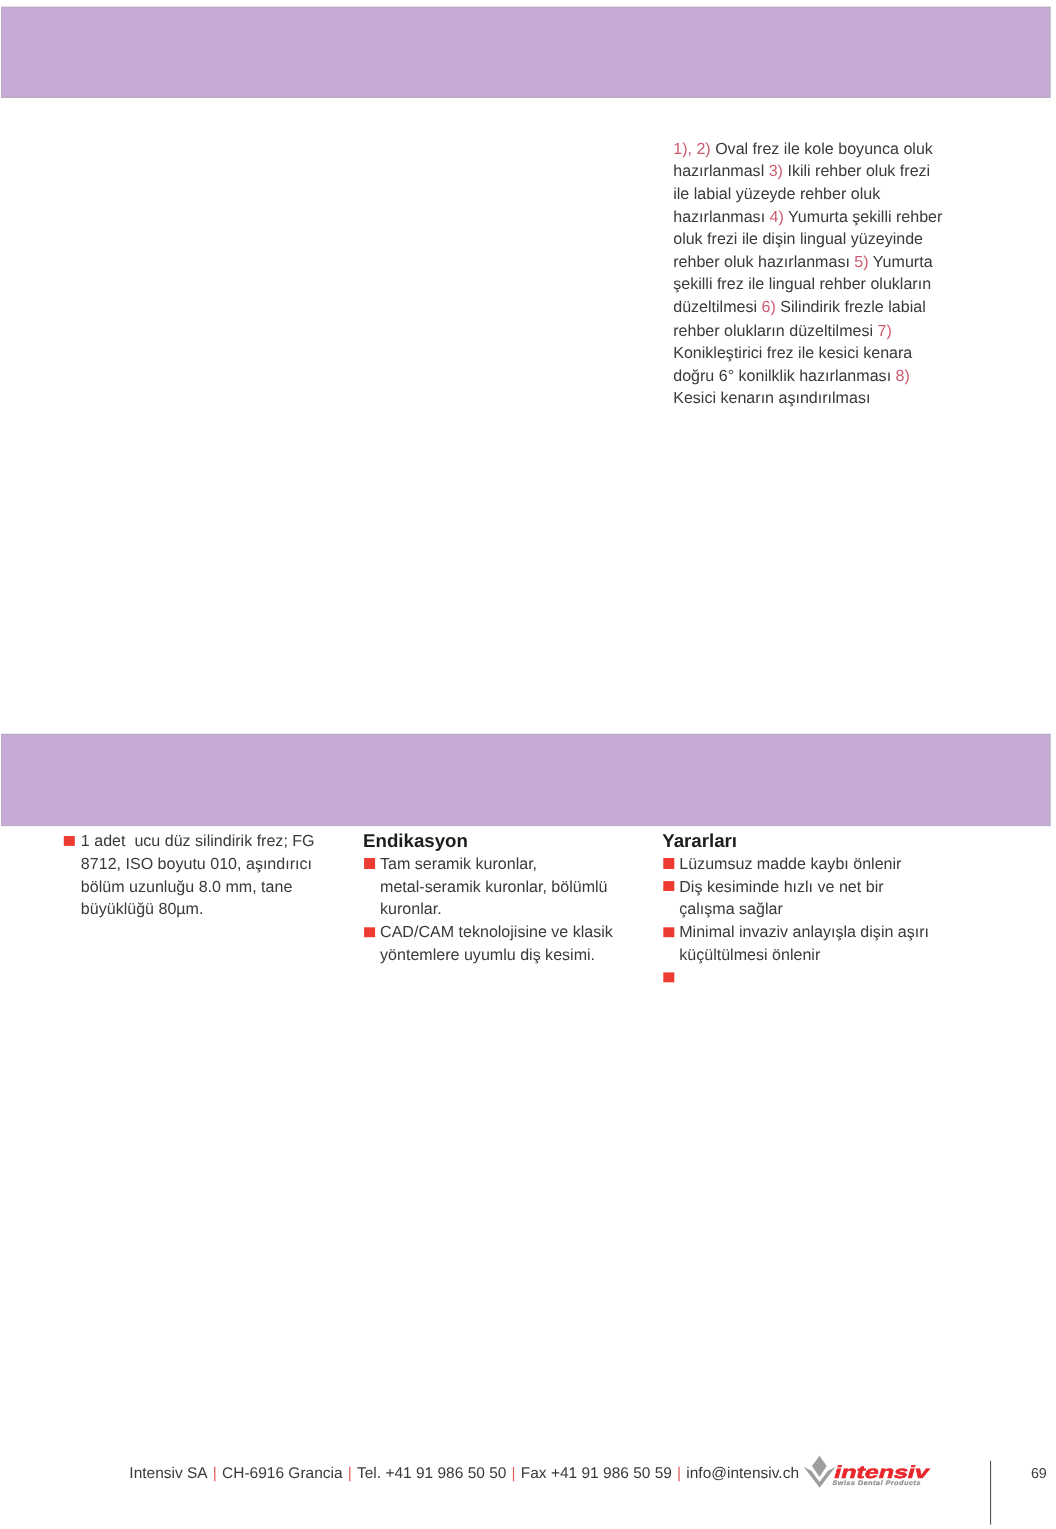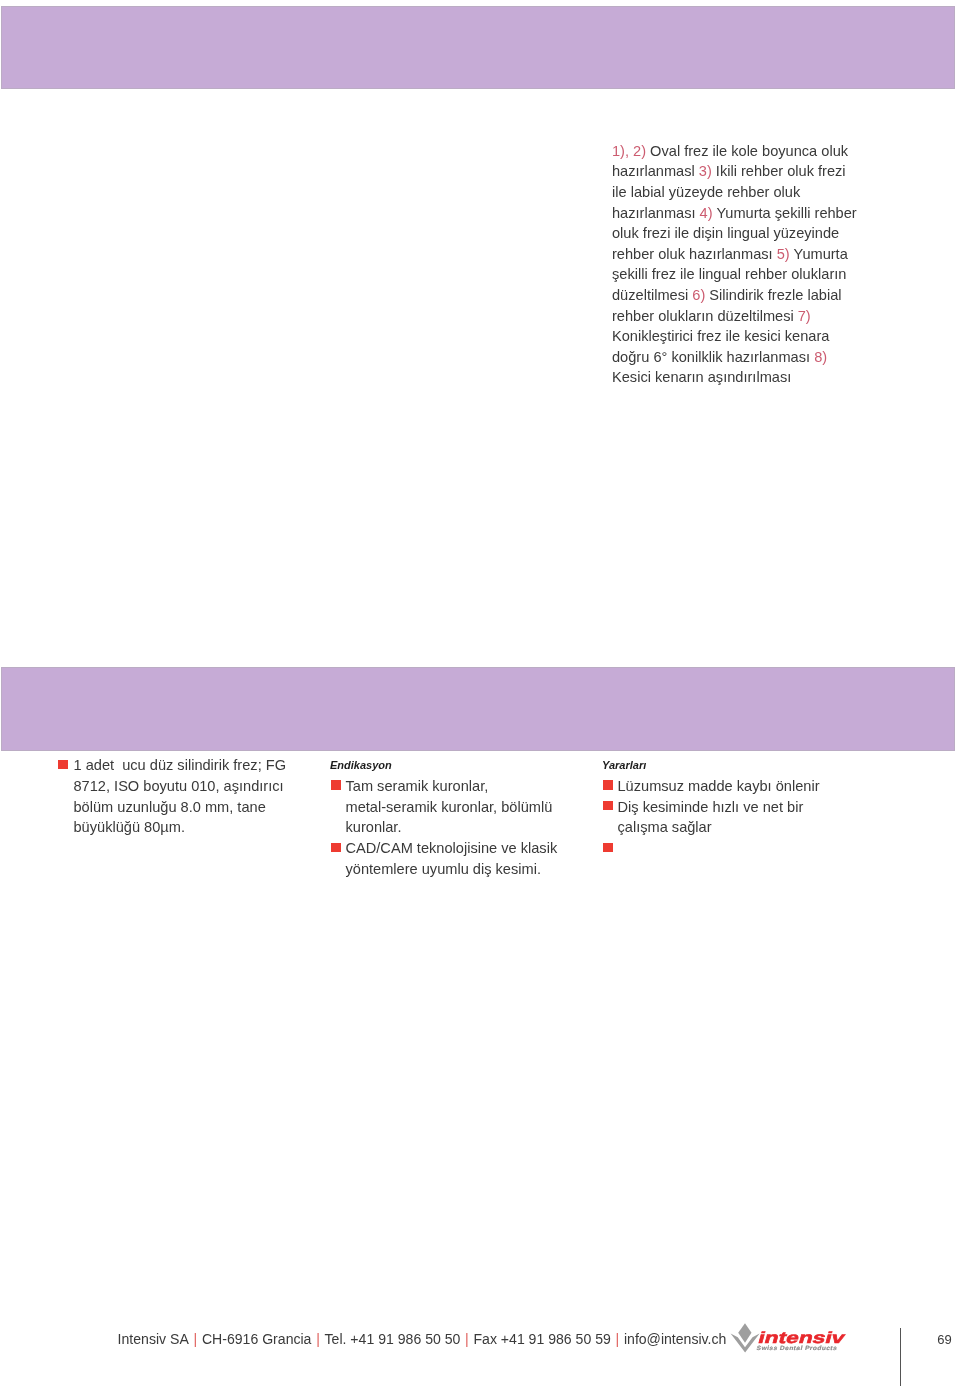--- a/index.html
+++ b/index.html
@@ -4,28 +4,28 @@
 <style>
   html,body{margin:0;padding:0;background:#fff;}
   body{width:960px;height:1390px;font-family:"Liberation Sans",sans-serif;
        -webkit-font-smoothing:antialiased;overflow:hidden;position:relative;}
   #caption,.col,#footline,#pagenum{filter:saturate(1);}
   .band{position:absolute;background:#c6abd6;box-shadow:inset 1px 1px 0 0 #bbacc4, inset -1px -1px 0 0 #bbacc4;}
   #band-top{left:1px;top:5.5px;width:953.5px;height:83.2px;}
   #band-mid{left:1px;top:667.2px;width:953.5px;height:83.6px;}
 
   #caption{position:absolute;left:612px;top:125.8px;width:256px;font-size:14.6px;
-           line-height:20.6px;color:#3a3a3a;white-space:pre-line;margin-top:15px;}
+           line-height:20.6px;color:#3a3a3a;white-space:pre-line;}
   .num{color:#cc5c70;}
 
   .col{position:absolute;font-size:14.6px;line-height:20.7px;color:#3a3a3a;}
   #col1{left:58px;top:755.2px;width:252px;}
   #col2{left:330px;top:755.2px;width:240px;}
   #col3{left:602px;top:755.2px;width:250px;}
-  .colhead{font-weight:bold;color:#1d1d1d;font-size:11px;line-height:20.7px;font-style:italic;}
+  .colhead{font-weight:bold;color:#1d1d1d;font-size:17px;line-height:20.7px;}
   ul.blist{list-style:none;margin:0;padding:0;}
   ul.blist li{position:relative;padding-left:15.5px;white-space:pre-wrap;}
   ul.blist li .bullet{position:absolute;left:1.2px;top:4.6px;width:9.4px;height:9.2px;background:#ee3b31;}
   #col1 ul.blist li .bullet{left:-0.1px;width:10px;}
 
   #footer{position:absolute;left:0;top:0;width:960px;height:1390px;}
   #footline{position:absolute;left:85.6px;top:1331px;font-size:14.08px;color:#3a3a3a;white-space:nowrap;padding-left:32px;}
   .sep{color:#e0605c;display:inline-block;width:13.1px;text-align:center;}
   #logo{position:absolute;left:728.5px;top:1322px;width:130px;height:36px;}
   #pagenum{position:absolute;left:937.2px;top:1331.5px;font-size:13px;color:#3a3a3a;}
@@ -67,21 +67,22 @@
       <li><span class="bullet" style="background: rgb(238, 59, 49);"></span><span>CAD/CAM teknolojisine ve klasik
 yöntemlere uyumlu diş kesimi.</span></li>
     </ul>
   </div>
 <div class="col" id="col3">
     <div class="colhead">Yararları</div>
     <ul class="blist">
       <li><span class="bullet" style="background: rgb(238, 59, 49);"></span><span>Lüzumsuz madde kaybı önlenir</span></li>
       <li><span class="bullet" style="background: rgb(238, 59, 49);"></span><span>Diş kesiminde hızlı ve net bir
 çalışma sağlar</span></li>
-      <li><span class="bullet" style="background: rgb(238, 59, 49);"></span></li>
+      <li><span class="bullet" style="background: rgb(238, 59, 49);"></span><span>Minimal invaziv anlayışla dişin aşırı
+küçültülmesi önlenir</span></li>
       <li><span class="bullet" style="background: rgb(238, 59, 49);"></span></li>
     </ul>
   </div>
 
 <div id="footer">
   <div id="footline"><span>Intensiv SA</span><span class="sep" style="color: rgb(224, 96, 92);">|</span><span>CH-6916 Grancia</span><span class="sep" style="color: rgb(224, 96, 92);">|</span><span>Tel. +41 91 986 50 50</span><span class="sep" style="color: rgb(224, 96, 92);">|</span><span>Fax +41 91 986 50 59</span><span class="sep" style="color: rgb(224, 96, 92);">|</span><span>info@intensiv.ch</span></div>
   <div id="logo">
     <svg id="logo-svg" width="130" height="36" viewBox="0 0 130 36">
       <g>
         <path d="M1.6 11.4 L16.1 30.6 L30.6 11.4 L23.5 15.2 L16.0 25.3 L8.8 15.2 Z" fill="#9e9e9e"></path>

